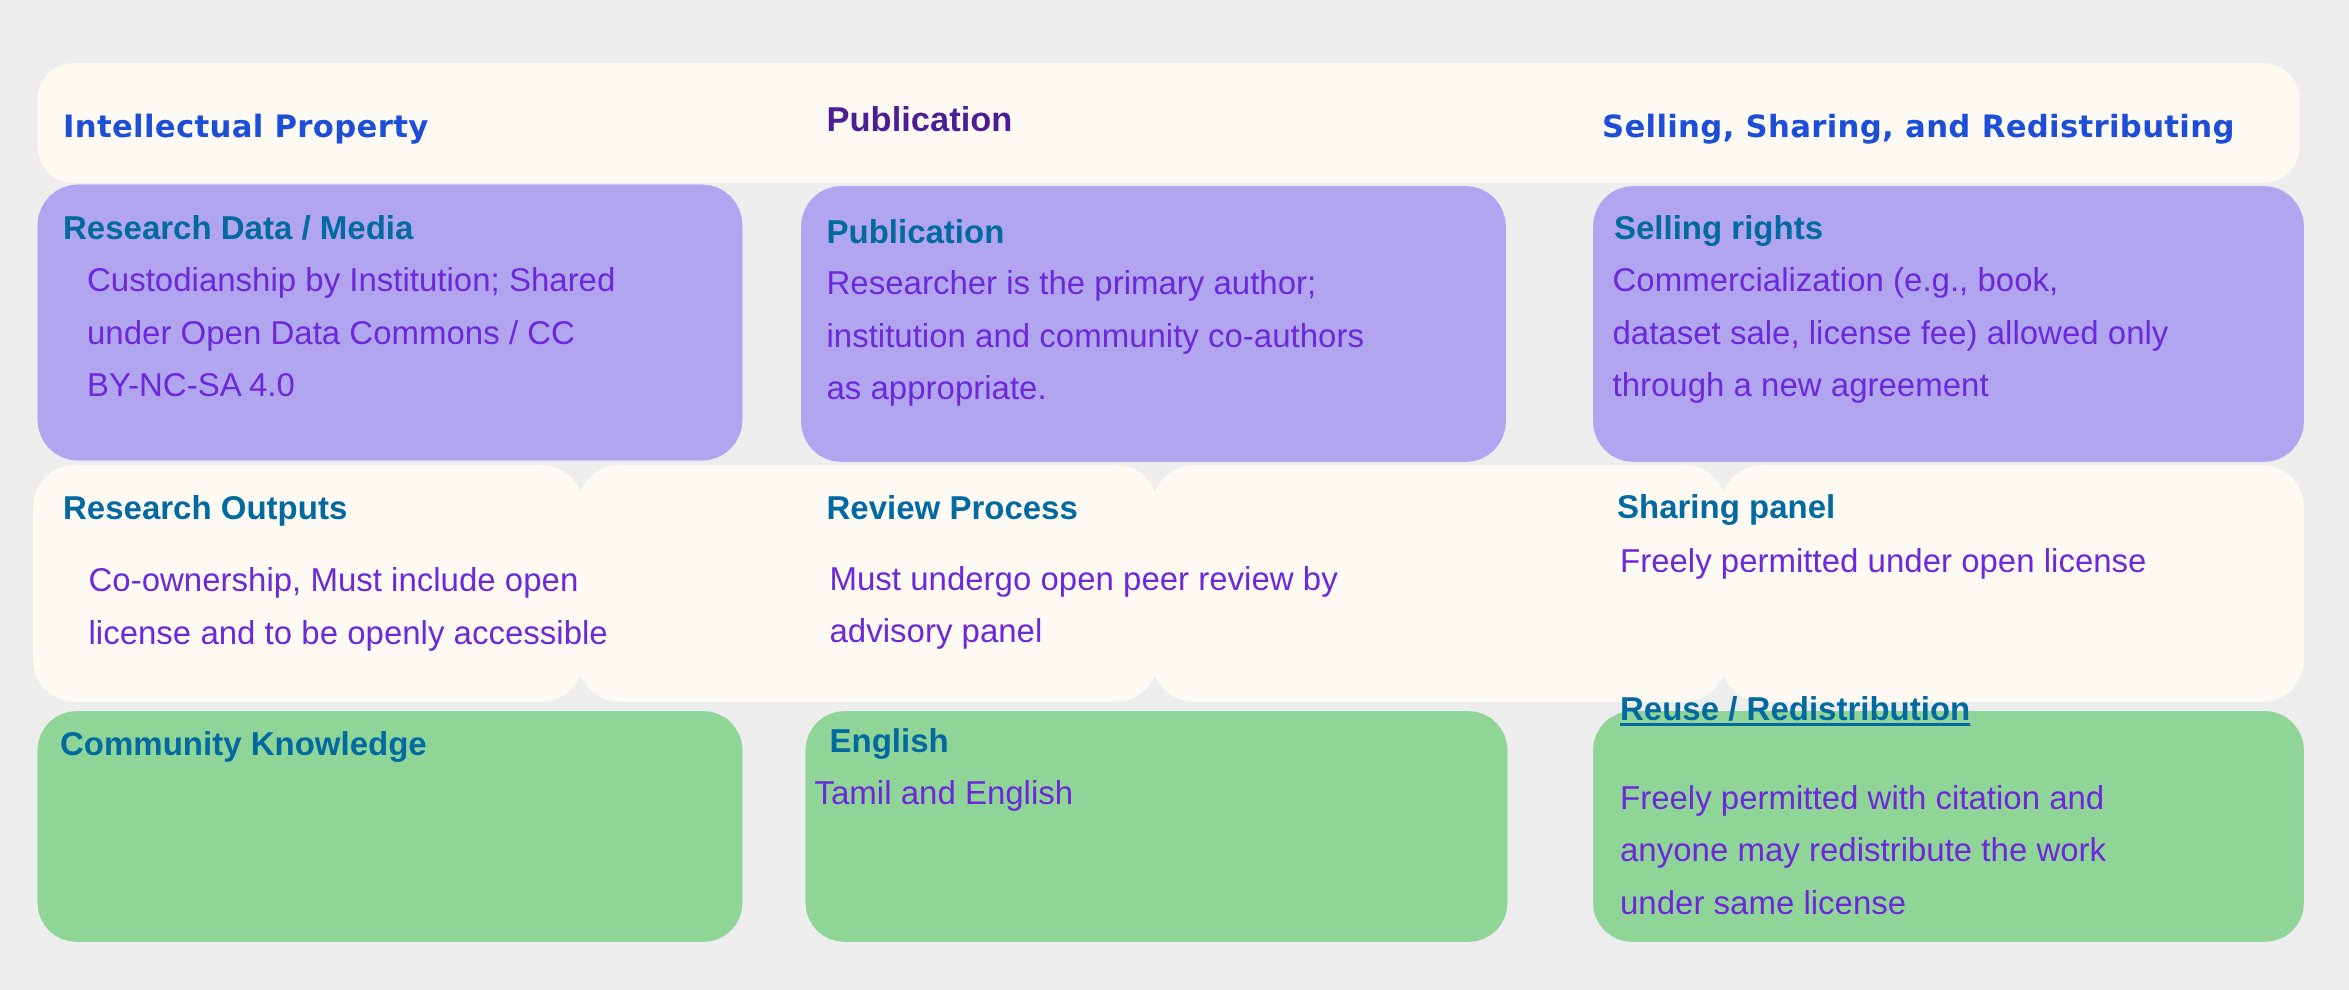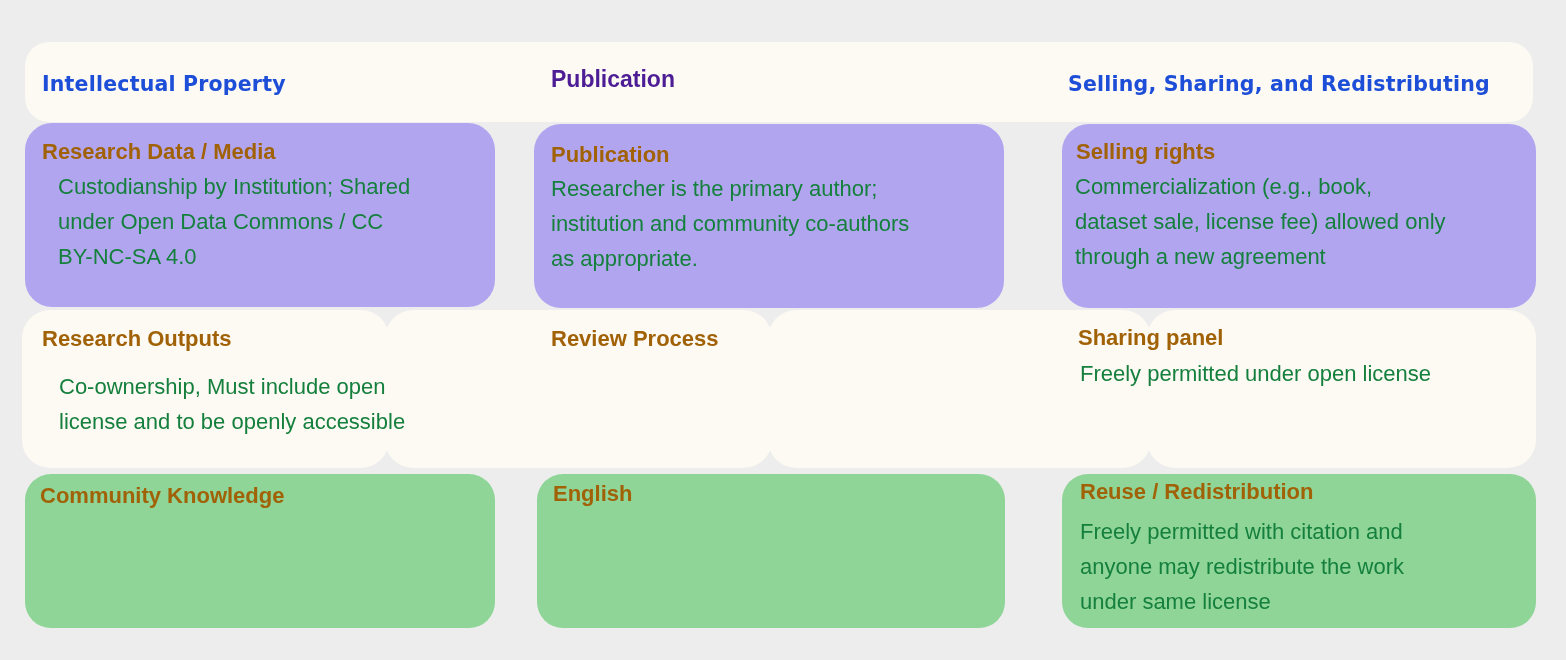--- a/index.html
+++ b/index.html
@@ -48,25 +48,25 @@
   .card.green  { background: var(--green, #8fd598); border-radius: 26px; }
   .t {
     position: absolute;
     font-size: 22px;
     line-height: 35px;
   }
   .t.title {
     font-weight: bold;
     line-height: 26px;
     white-space: nowrap;
-    color: #a16207;
+    color: #0369a1;
   }
   .t.body {
     white-space: pre-line;
-    color: #15803d;
+    color: #6d28d9;
   }
 </style>
 </head>
 <body>
 
 <div class="canvas">
 
   <div class="band"></div>
   <div class="col-header rounded" style="left:42px; top:72px;">Intellectual Property</div>
   <div class="col-header plain" style="left:551px; top:66px;">Publication</div>
@@ -98,26 +98,29 @@
   <div class="t title" style="left:1076px; top:139px;">Selling rights</div>
   <div class="t body" style="left:1075px; top:169px; width:440px;">Commercialization (e.g., book,
 dataset sale, license fee) allowed only
 through a new agreement</div>
 
   <div class="t title" style="left:42px; top:326px;">Research Outputs</div>
   <div class="t body" style="left:59px; top:369px; width:410px;">Co-ownership, Must include open
 license and to be openly accessible</div>
 
   <div class="t title" style="left:551px; top:326px;">Review Process</div>
+  <div class="t body" style="left:553px; top:368px; width:420px;">Must undergo open peer review by
+advisory panel</div>
 
   <div class="t title" style="left:1078px; top:325px;">Sharing panel</div>
   <div class="t body" style="left:1080px; top:356px; width:440px;">Freely permitted under open license</div>
 
   <div class="t title" style="left:40px; top:483px;">Community Knowledge</div>
 
   <div class="t title" style="left:553px; top:481px;">English</div>
+  <div class="t body" style="left:543px; top:511px; width:420px;">Tamil and English</div>
 
-  <div class="t title" style="left:1080px; top:479px;">Reuse / Redistribution</div>
+  <div class="t title" style="left:1080px; top:460px;text-decoration:underline;">Reuse / Redistribution</div>
   <div class="t body" style="left:1080px; top:514px; width:440px;">Freely permitted with citation and
 anyone may redistribute the work
 under same license</div>
 
 </div>
 
 </body></html>

